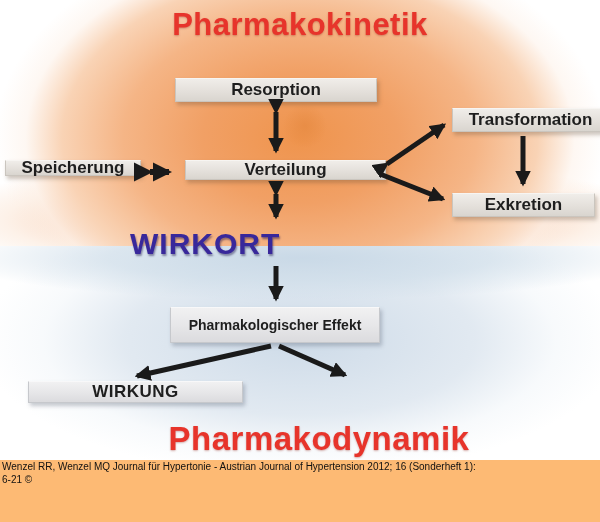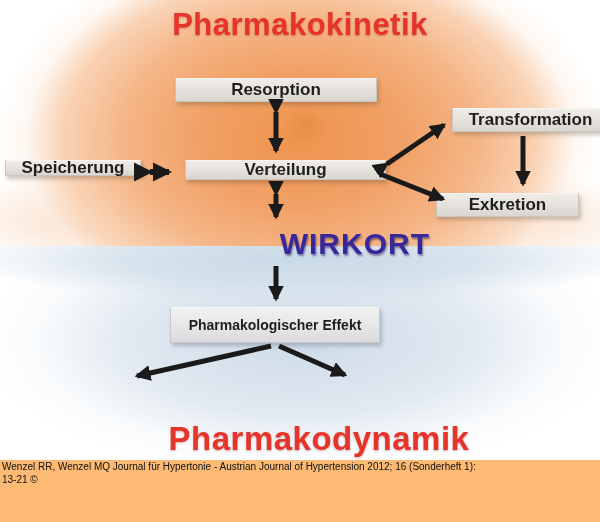--- a/index.html
+++ b/index.html
@@ -26,42 +26,42 @@
         rgba(203,217,231,0.95) 0%, rgba(210,222,234,0.65) 55%, rgba(233,240,246,0.35) 80%, rgba(255,255,255,0) 100%);
   }
   .title{
     position:absolute;left:0;width:600px;text-align:center;
     color:#e7342b;font-weight:bold;letter-spacing:0.5px;
     text-shadow:0 1px 2px rgba(140,30,20,0.35);
   }
   .title.kin{top:7px;font-size:31px;}
   .title.dyn{top:420px;font-size:33px;margin-left:19px;}
   .wirkort{
-    position:absolute;left:130px;top:227px;width:300px;text-align:right;
+    position:absolute;left:130px;top:227px;width:300px;text-align:left;
     color:#38289b;font-weight:800;font-size:30px;letter-spacing:1px;
     text-shadow:1px 2px 2px rgba(25,15,70,0.45);
   }
   .node{
     position:absolute;display:flex;align-items:center;justify-content:center;
     font-weight:bold;font-size:17px;color:#1e1e1e;
     background:linear-gradient(180deg,#f0ede9 0%,#e4e0db 55%,#d9d5cf 100%);
     border:1px solid #cac5be;border-top-color:#f7f5f2;
     box-shadow:2px 3px 4px rgba(90,70,50,0.30);
     box-sizing:border-box;white-space:nowrap;
   }
   .node.cool{
     background:linear-gradient(180deg,#f1f1f2 0%,#e6e6e8 55%,#dbdbde 100%);
     border:1px solid #c6c8cc;border-top-color:#f8f8f9;
     box-shadow:2px 3px 4px rgba(70,80,100,0.30);
   }
   .n-resorption{left:175px;top:78px;width:202px;height:24px;}
   .n-speicherung{left:5px;top:160px;width:136px;height:16px;}
   .n-verteilung{left:177px;top:160px;width:201px;height:20px;margin-left:8px;}
   .n-transformation{left:452px;top:108px;width:157px;height:24px;}
-  .n-exkretion{left:436px;top:193px;width:143px;height:24px;}
+  .n-exkretion{left:452px;top:193px;width:143px;height:24px;}
   .n-effekt{left:170px;top:307px;width:210px;height:36px;font-size:14px;}
   .n-wirkung{left:28px;top:381px;width:215px;height:22px;letter-spacing:0.5px;}
   .n-nebenwirkung{left:298px;top:380px;width:205px;height:23px;letter-spacing:0.5px;}
   svg.arrows{position:absolute;left:0;top:0;pointer-events:none;}
   .caption{
     position:absolute;left:2px;top:461px;width:596px;
     font-size:10px;line-height:1.25;color:#111;
   }
 </style>
 </head>
@@ -87,20 +87,23 @@
     </div>
     <div class="node n-transformation">
       <span>Transformation</span>
     </div>
     <div class="node n-exkretion">
       <span>Exkretion</span>
     </div>
     <div class="node cool n-effekt">
       <span>Pharmakologischer Effekt</span>
     </div>
+    <div class="node cool n-wirkung">
+      <span>WIRKUNG</span>
+    </div>
 
     <svg class="arrows" width="600" height="460" viewBox="0 0 600 460">
       <defs>
         <marker id="ah" markerUnits="strokeWidth" markerWidth="3.2" markerHeight="3.2" refX="2.7" refY="1.6" orient="auto">
           <path d="M0,0 L3.2,1.6 L0,3.2 z" fill="#1a1a1a"></path>
         </marker>
       </defs>
       <line x1="276" y1="112" x2="276" y2="151" stroke="#1a1a1a" stroke-width="5" marker-start="url(#ah)" marker-end="url(#ah)"></line>
       <line x1="150" y1="172" x2="169" y2="172" stroke="#1a1a1a" stroke-width="6" marker-start="url(#ah)" marker-end="url(#ah)"></line>
       <line x1="387" y1="164" x2="444" y2="125" stroke="#1a1a1a" stroke-width="5" marker-start="url(#ah)" marker-end="url(#ah)"></line>
@@ -108,15 +111,15 @@
       <line x1="523" y1="136" x2="523" y2="184" stroke="#1a1a1a" stroke-width="5" marker-end="url(#ah)"></line>
       <line x1="276" y1="194" x2="276" y2="217" stroke="#1a1a1a" stroke-width="5" marker-start="url(#ah)" marker-end="url(#ah)"></line>
       <line x1="276" y1="266" x2="276" y2="299" stroke="#1a1a1a" stroke-width="5" marker-end="url(#ah)"></line>
       <line x1="271" y1="346" x2="137" y2="376" stroke="#1a1a1a" stroke-width="5" marker-end="url(#ah)"></line>
       <line x1="279" y1="346" x2="345" y2="375" stroke="#1a1a1a" stroke-width="5" marker-end="url(#ah)"></line>
     </svg>
   </div>
 
   <div class="caption">
     <div>Wenzel RR, Wenzel MQ Journal für Hypertonie - Austrian Journal of Hypertension 2012; 16 (Sonderheft 1):</div>
-    <div>13-21 ©</div>
+    <div>6-21 ©</div>
   </div>
 </div>
 
 </body></html>

